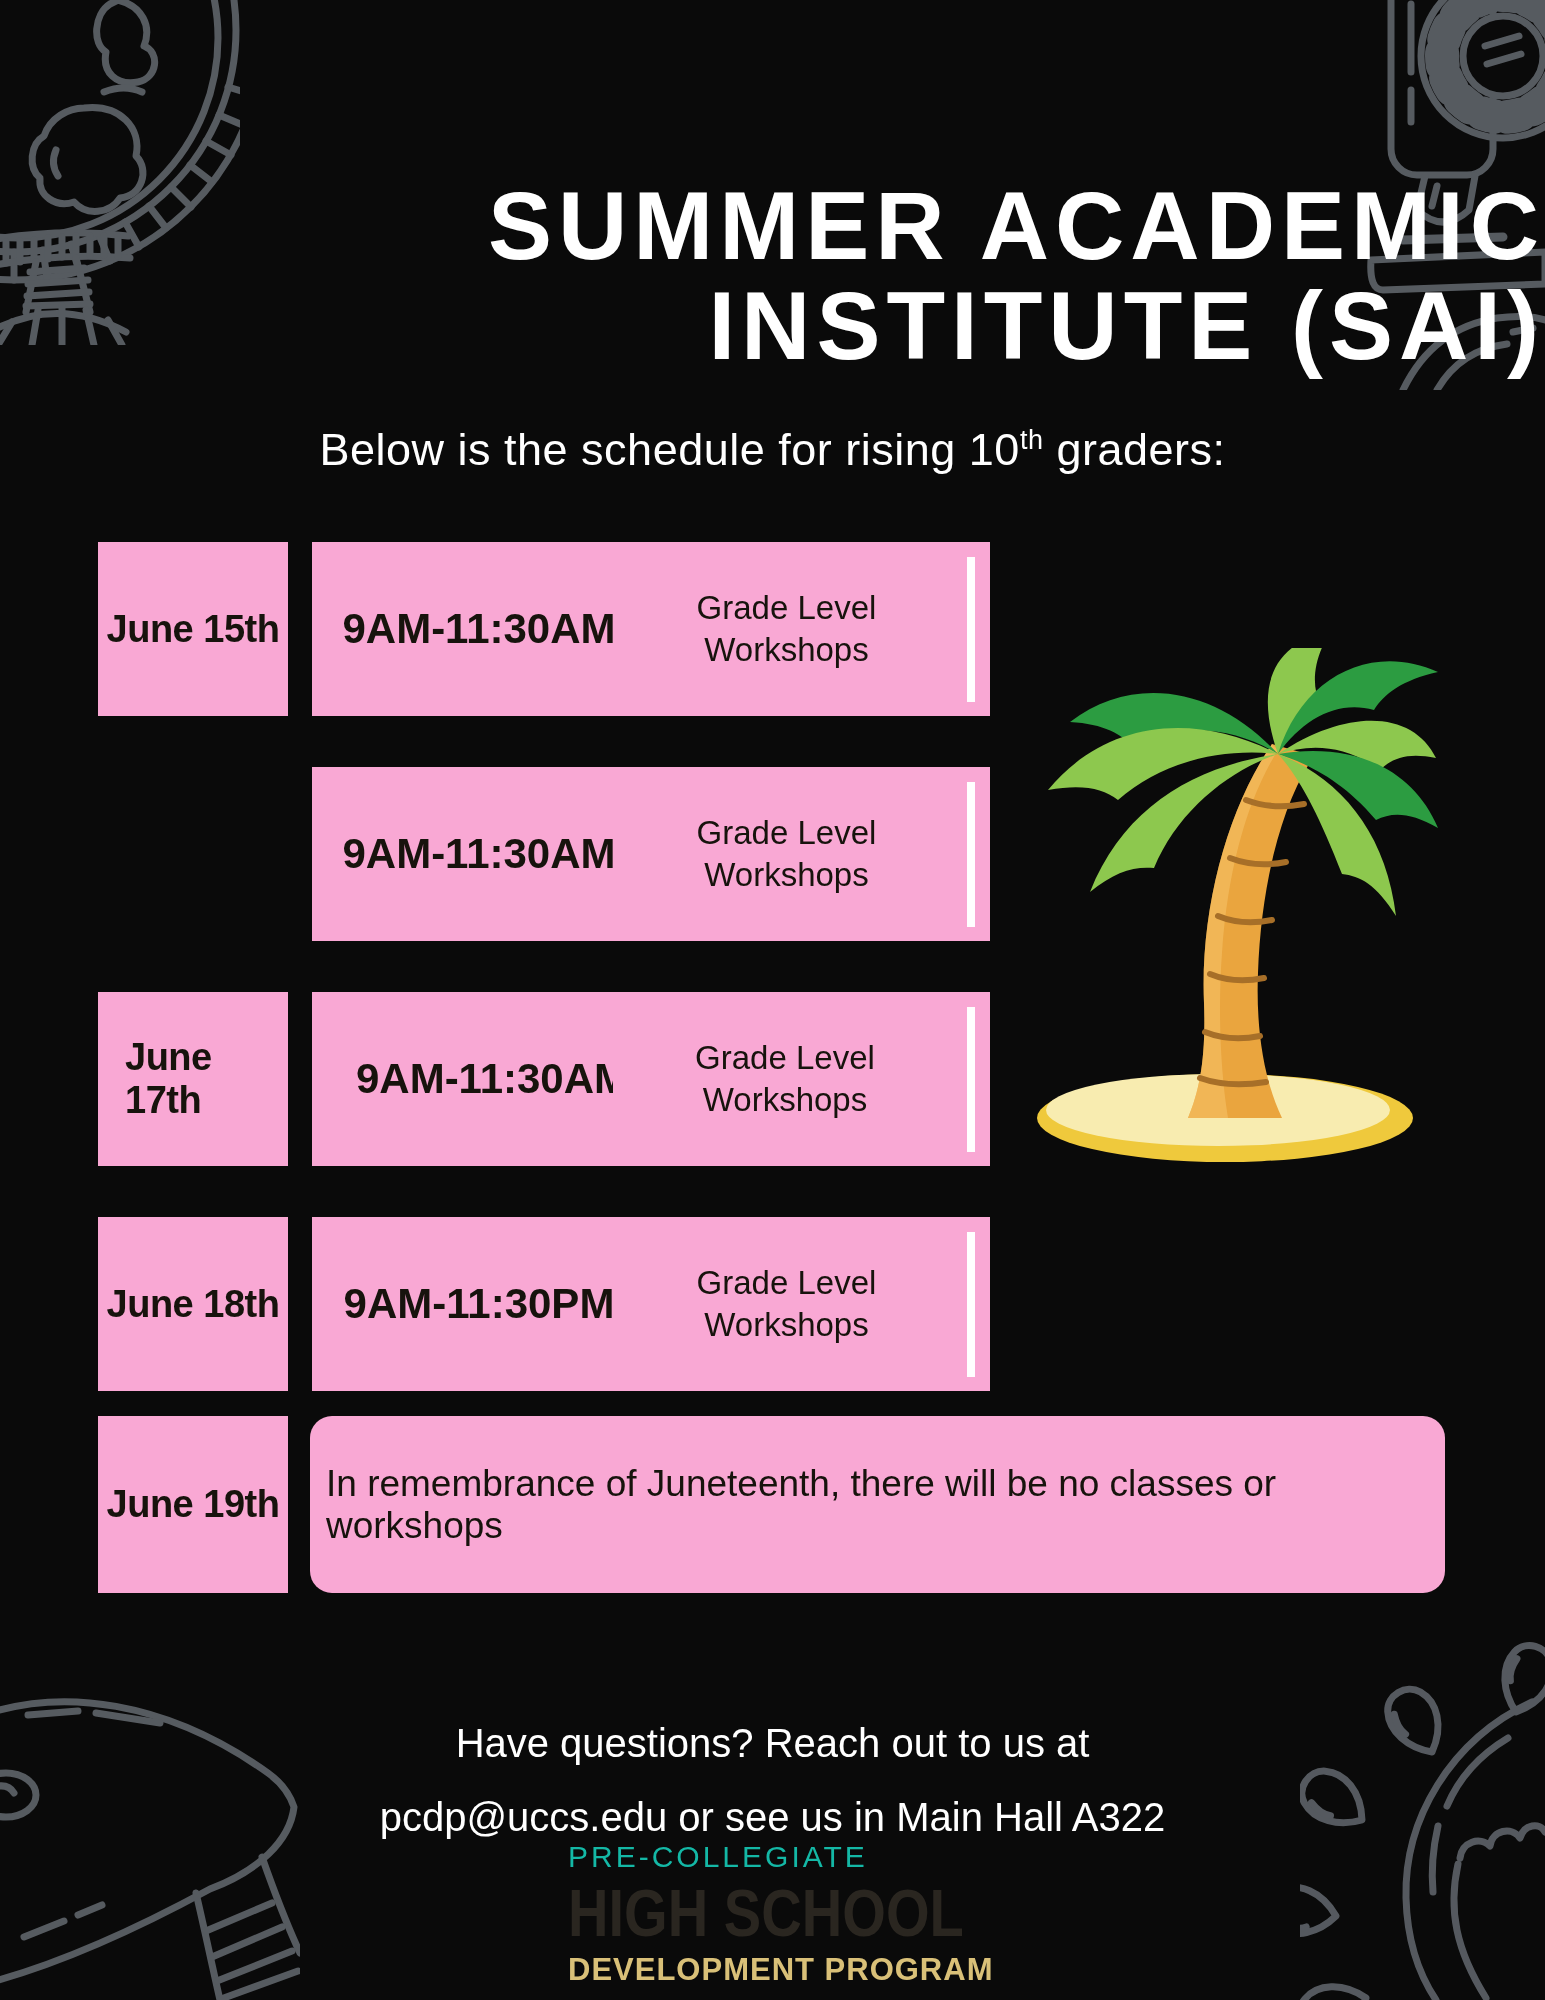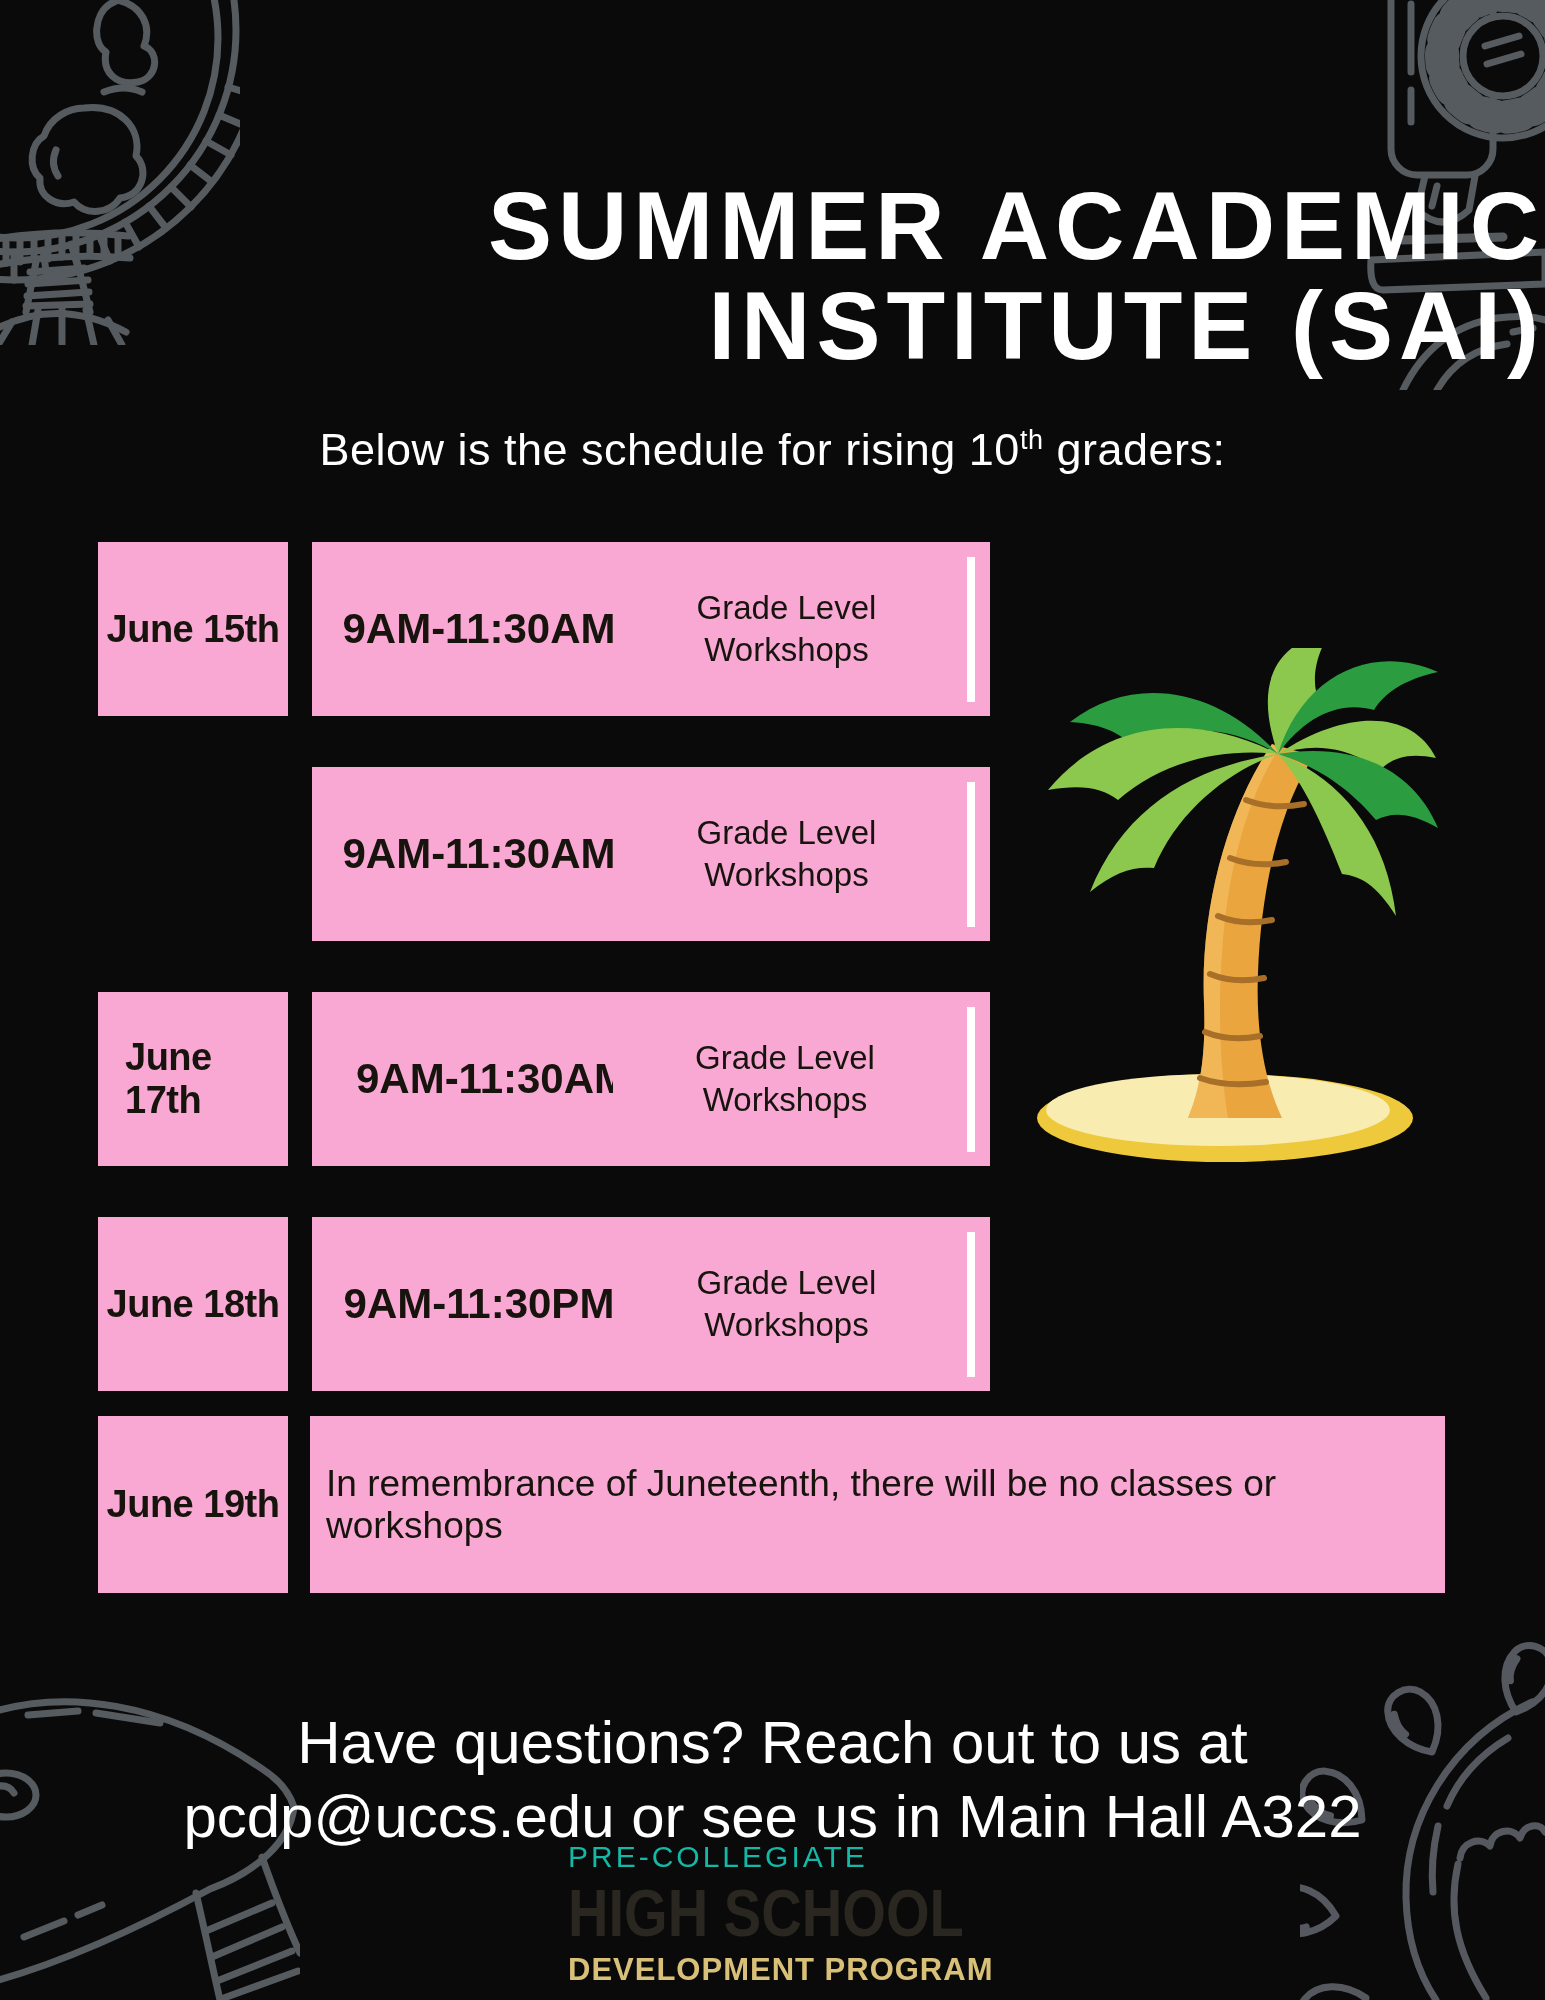--- a/index.html
+++ b/index.html
@@ -18,24 +18,24 @@
   .box{position:absolute;background:#f9a8d4;color:#17130d;display:flex;align-items:center;
        justify-content:center;box-sizing:border-box;}
   .date-box{left:98px;width:190px;height:174px;font-size:38px;font-weight:700;letter-spacing:-0.5px;}
   .time-box{left:312px;width:334px;height:174px;font-size:42px;font-weight:700;}
   .activity-box{left:613px;width:377px;height:174px;font-size:33px;line-height:42px;
                 text-align:center;padding:0 60px 0 30px;}
   .white-bar{position:absolute;right:15px;top:15px;width:8px;height:145px;background:#fff;}
   .r1{top:542px;} .r2{top:767px;} .r3{top:992px;padding-left:27px;} .r4{top:1217px;}
   .r5{top:1416px;height:177px;}
   .note-box{left:310px;width:1135px;height:177px;font-size:37px;justify-content:flex-start;
-            padding-left:16px;}
+            padding-left:16px;border-radius:22px;}
 
   
-  #contact{top:1706px;font-size:60px;font-weight:400;line-height:74px;}
+  #contact{top:1706px;font-size:40px;font-weight:400;line-height:74px;}
   #logo{left:568px;top:1840px;width:500px;}
   #logo-line1{font-size:30px;font-weight:400;letter-spacing:3px;color:#14b8a6;}
   #logo-line2{font-size:66px;font-weight:800;color:#2a2620;line-height:66px;margin-top:6px;
               transform:scaleX(0.85);transform-origin:left;white-space:nowrap;}
   #logo-line3{font-size:31px;font-weight:700;letter-spacing:1px;color:#d9c078;margin-top:6px;}
 
   
   .doodle{stroke:#5d6268;stroke-width:7;fill:none;stroke-linecap:round;stroke-linejoin:round;opacity:0.92;}
 </style>
 </head>

